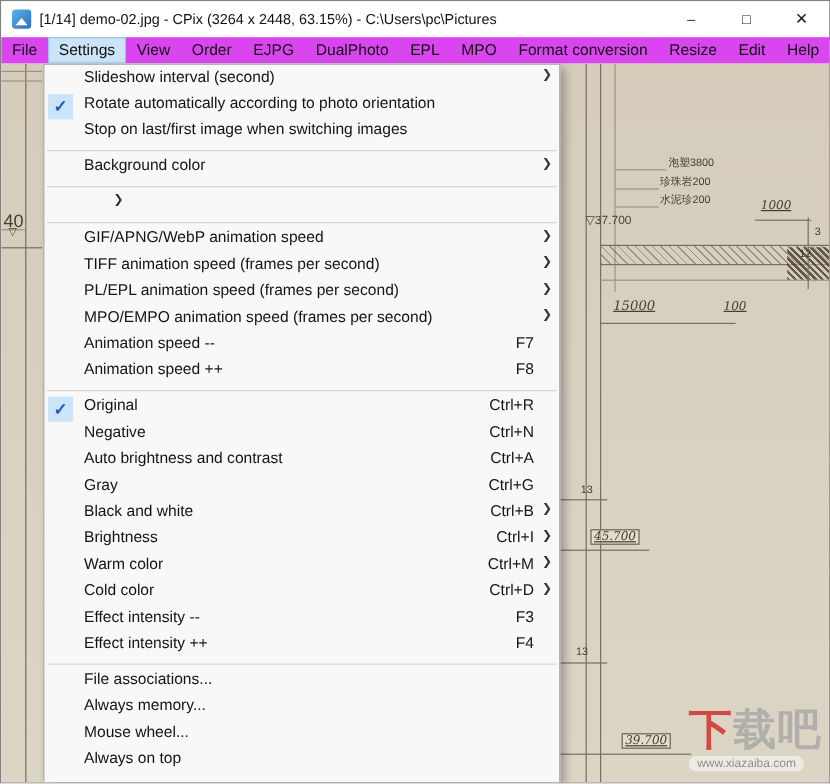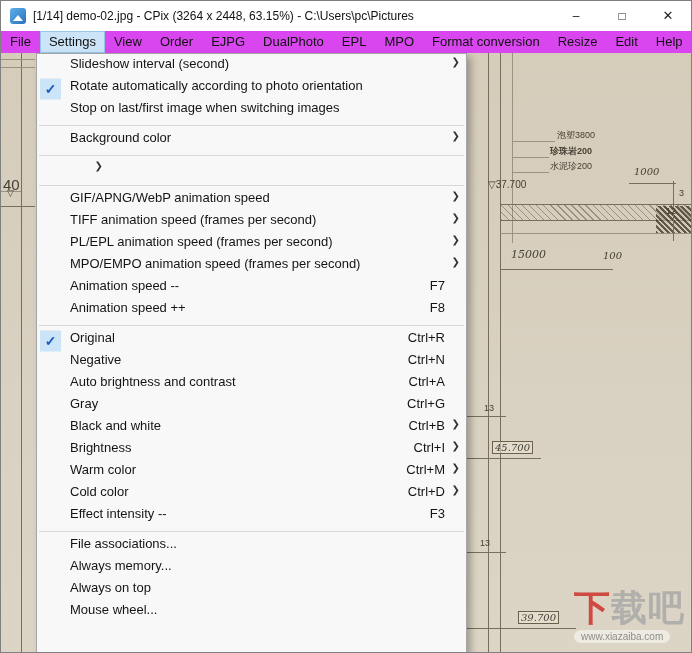--- a/index.html
+++ b/index.html
@@ -20,21 +20,21 @@
   .mb-item{display:inline-block;height:22px;line-height:22px;padding:0 9px;color:#111;cursor:default;}
   .mb-item.active{background:#cce4f7;outline:1px solid #98c6e8;outline-offset:-1px;}
 
   
   .drawing{position:absolute;left:0;top:52px;right:0;bottom:0;z-index:1;background:linear-gradient(180deg,#d5ccba,#dcd5c6);overflow:hidden;}
   .dline{position:absolute;background:#776f5d;}
   .dline.light{background:#9a937f;}
   .hatch{position:absolute;background:repeating-linear-gradient(45deg,rgba(90,82,66,.5) 0 1px,transparent 1px 5px);}
   .hatch.dark{background:repeating-linear-gradient(45deg,rgba(70,60,45,.8) 0 2px,rgba(205,196,176,.45) 2px 4px);}
   .anno{position:absolute;color:#443f32;white-space:nowrap;line-height:1.1;}
-  .anno.ital{font-style:italic;font-family:"DejaVu Serif",serif;}
+  .anno.ital{font-style:italic;font-family:"DejaVu Serif",serif;text-decoration:underline;}
   .anno.boxed{border:1px solid #6b604c;padding:0 2px;background:rgba(233,228,214,.55);}
   .watermark{position:absolute;right:6px;bottom:8px;z-index:3;}
   .wm-text{font-size:36px;font-weight:bold;letter-spacing:1px;line-height:1;}
   .wm-red{color:#cf4a41;}
   .wm-gray{color:#b1afac;}
   .wm-url{font-size:10px;color:#8f8d89;background:rgba(245,243,238,.7);border-radius:7px;padding:1px 7px;margin-top:3px;display:inline-block;}
 
   
   .dropdown{position:absolute;left:35px;top:52px;width:431px;bottom:0;box-sizing:border-box;background:#f8f8f8;border:1px solid #a6a6a6;border-bottom:0;box-shadow:4px 4px 7px rgba(0,0,0,.28);z-index:10;padding-top:2px;}
   .menu-item{position:relative;height:22px;display:flex;padding:0 6px 0 33px;font-size:13px;color:#141414;cursor:default;}
@@ -87,21 +87,21 @@
     <div class="dline light" style="left:512px;width:36px;top:104px;height:1px;"></div>
     <div class="dline light" style="left:512px;width:36px;top:119px;height:1px;"></div>
 
     <div class="dline" style="left:460px;width:45px;top:363px;height:1px;"></div>
     <div class="dline" style="left:460px;width:80px;top:405px;height:1px;"></div>
     <div class="dline" style="left:460px;width:45px;top:499px;height:1px;"></div>
     <div class="dline" style="left:460px;width:115px;top:575px;height:1px;"></div>
 
     <div id="annotations">
         <span class="anno" style="left: 556px; top: 78px; font-size: 9px; text-align: right;">泡塑3800</span>
-        <span class="anno" style="left: 549px; top: 94px; font-size: 9px; font-weight: bold;">珍珠岩200</span>
+        <span class="anno" style="left: 549px; top: 94px; font-size: 9px;">珍珠岩200</span>
         <span class="anno" style="left: 549px; top: 109px; font-size: 9px;">水泥珍200</span>
         <span class="anno" style="left: 487px; top: 126px; font-size: 10px;">▽37.700</span>
         <span class="anno ital" style="left: 633px; top: 113px; font-size: 10px;">1000</span>
         <span class="anno ital" style="left: 510px; top: 196px; font-size: 11px;">15000</span>
         <span class="anno ital" style="left: 602px; top: 197px; font-size: 10px;">100</span>
         <span class="anno" style="left: 678px; top: 136px; font-size: 9px;">3</span>
         <span class="anno" style="left: 665px; top: 154px; font-size: 9px;">12</span>
         <span class="anno" style="left: 483px; top: 351px; font-size: 9px;">13</span>
         <span class="anno boxed ital" style="left: 491px; top: 388px; font-size: 10px;">45.700</span>
         <span class="anno" style="left: 479px; top: 486px; font-size: 9px;">13</span>
@@ -215,36 +215,41 @@
       <div class="menu-item">
         <span class="mi-label">Cold color</span>
         <span class="mi-shortcut">Ctrl+D</span>
         <span class="mi-arrow">❯</span>
       </div>
       <div class="menu-item">
         <span class="mi-label">Effect intensity --</span>
         <span class="mi-shortcut">F3</span>
         <span class="mi-arrow"></span>
       </div>
+      <div class="menu-item">
+        <span class="mi-label">Effect intensity ++</span>
+        <span class="mi-shortcut">F4</span>
+        <span class="mi-arrow"></span>
+      </div>
       <div class="menu-sep"></div>
       <div class="menu-item">
         <span class="mi-label">File associations...</span>
         <span class="mi-shortcut"></span>
         <span class="mi-arrow"></span>
       </div>
       <div class="menu-item">
         <span class="mi-label">Always memory...</span>
         <span class="mi-shortcut"></span>
         <span class="mi-arrow"></span>
       </div>
       <div class="menu-item">
+        <span class="mi-label">Mouse wheel...</span>
+        <span class="mi-shortcut"></span>
+        <span class="mi-arrow"></span>
+      </div>
+      <div class="menu-item">
         <span class="mi-label">Always on top</span>
         <span class="mi-shortcut"></span>
         <span class="mi-arrow"></span>
       </div>
-      <div class="menu-item">
-        <span class="mi-label">Mouse wheel...</span>
-        <span class="mi-shortcut"></span>
-        <span class="mi-arrow"></span>
-      </div>
     </div>
 
 </div>
 
 </body></html>

